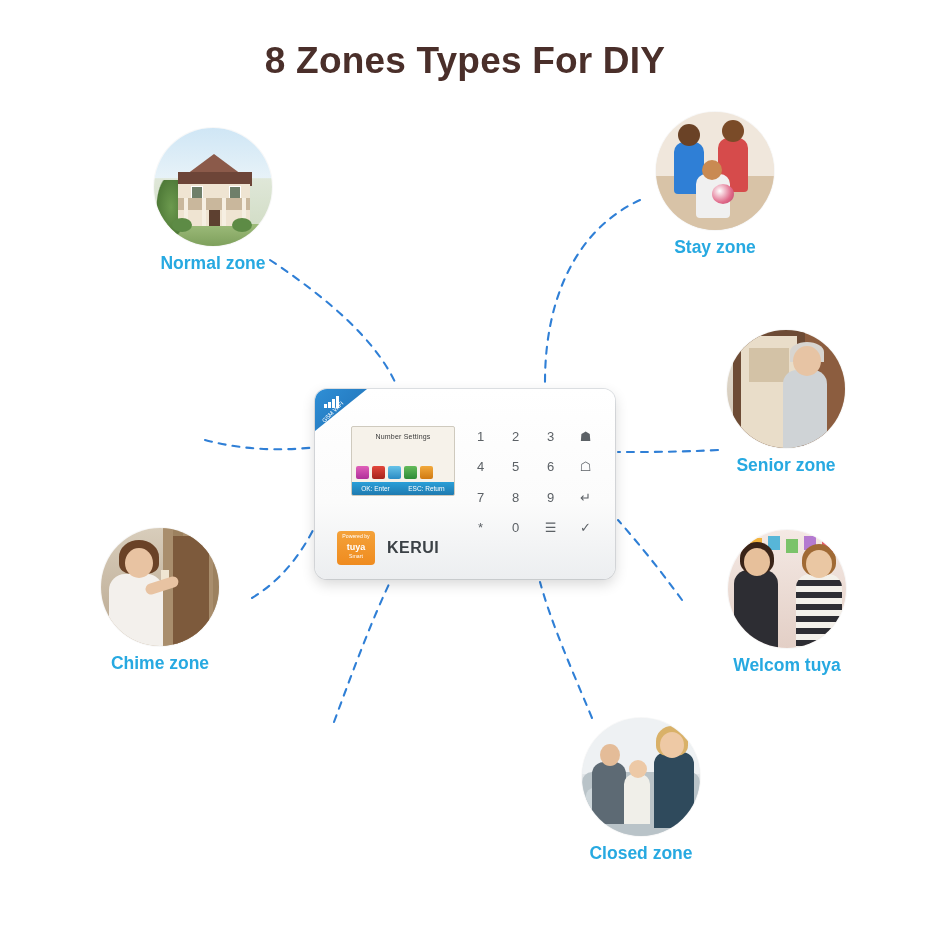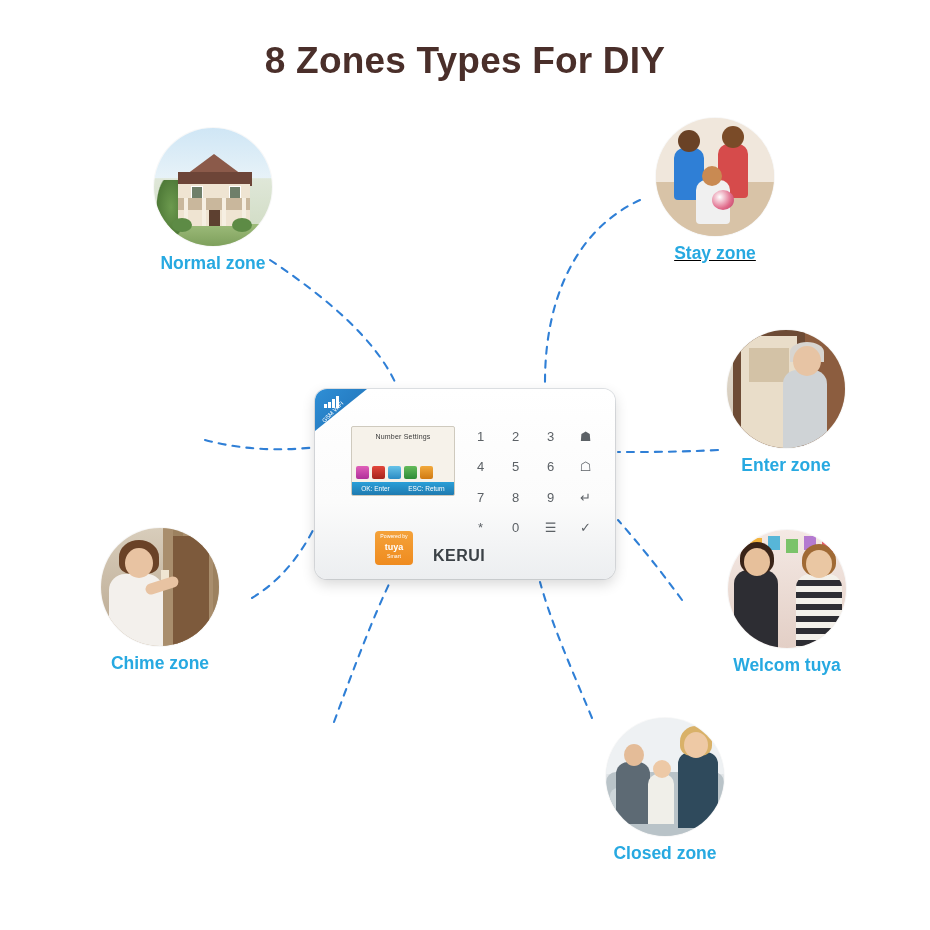--- a/index.html
+++ b/index.html
@@ -267,21 +267,21 @@
   #panel .keypad .key {
     font-size: 13px;
     color: #5c6166;
     width: 100%;
     text-align: center;
     line-height: 1;
   }
   #panel .brand-row {
     position: absolute;
     left: 22px; bottom: 14px;
-    display: flex; align-items: flex-end; gap: 20px; margin-left: 38px;
+    display: flex; align-items: center; gap: 12px;
   }
   #panel .tuya {
     width: 38px; height: 34px;
     background: linear-gradient(#f4a23a 0%, #ef8b1f 100%);
     border-radius: 4px;
     color: #fff;
     font-size: 5.2px;
     text-align: center;
     padding-top: 2px;
     box-sizing: border-box;
@@ -342,21 +342,21 @@
           <div class="col c3"></div>
           <div class="col c4"></div>
         <div class="door"></div>
         <div class="bush b1"></div>
           <div class="bush b2"></div>
       </div>
     </div>
     <div class="zone-label">Normal zone</div>
   </div>
 
-  <div class="zone" style="left:650px; top:118px;text-decoration:underline;">
+  <div class="zone" style="left:650px; top:112px;">
     <div class="bubble">
       <div class="scene s-kids">
         <div class="wall"></div>
           <div class="floor"></div>
         <div class="kid k1"></div>
           <div class="head h1"></div>
         <div class="kid k2"></div>
           <div class="head h2"></div>
         <div class="kid k3"></div>
           <div class="head h3"></div>
@@ -372,21 +372,21 @@
       <div class="scene s-senior">
         <div class="right"></div>
         <div class="doorframe"></div>
           <div class="doorin"></div>
           <div class="panel"></div>
         <div class="person"></div>
           <div class="hair"></div>
           <div class="head2"></div>
       </div>
     </div>
-    <div class="zone-label">Enter zone</div>
+    <div class="zone-label">Senior zone</div>
   </div>
 
   <div class="zone" style="left:90px; top:528px; width:140px;">
     <div class="bubble">
       <div class="scene s-chime">
         <div class="wallc"></div>
           <div class="doorc"></div>
           <div class="bell"></div>
         <div class="body2"></div>
           <div class="arm"></div>
@@ -406,21 +406,21 @@
           <div class="w1h"></div>
         <div class="w2"></div>
           <div class="w2hair"></div>
           <div class="w2h"></div>
       </div>
     </div>
     <div class="zone-label">Welcom tuya</div>
   </div>
 
 
-  <div class="zone" style="left:595px; top:718px; width:140px;">
+  <div class="zone" style="left:571px; top:718px; width:140px;">
     <div class="bubble">
       <div class="scene s-family">
         <div class="wall2"></div>
           <div class="sofa"></div>
           <div class="cush"></div>
         <div class="dad"></div>
           <div class="dadh"></div>
         <div class="kid2"></div>
           <div class="kid2h"></div>
         <div class="mom"></div>

